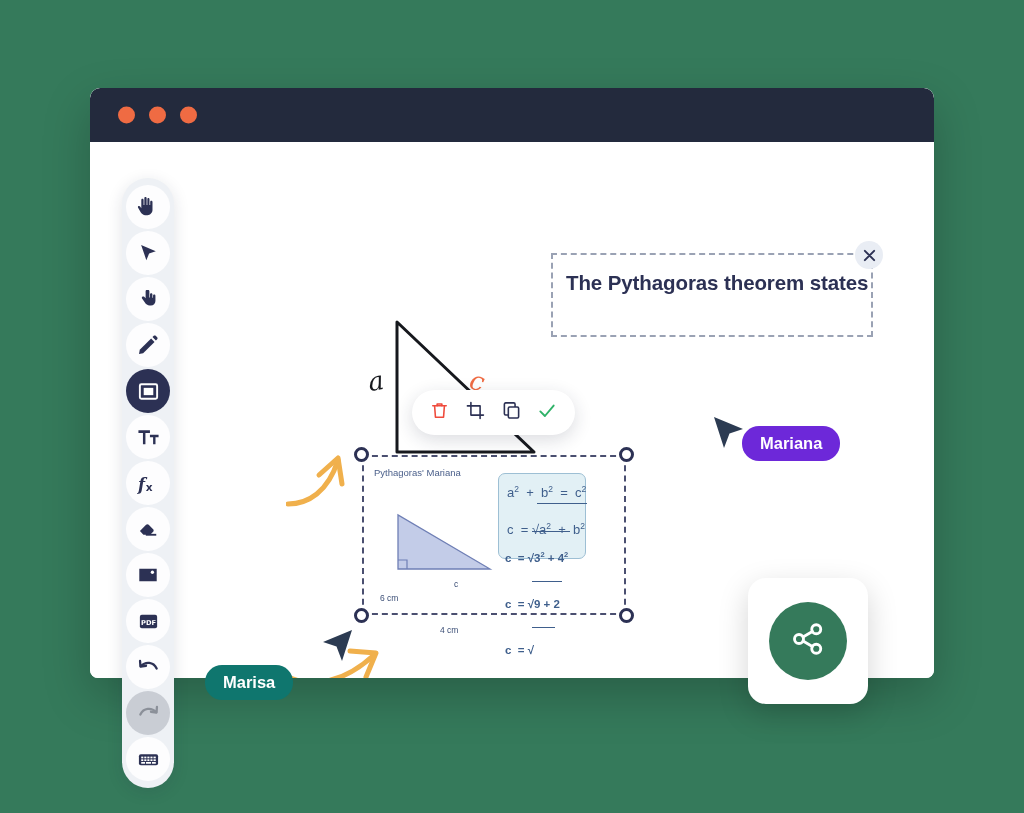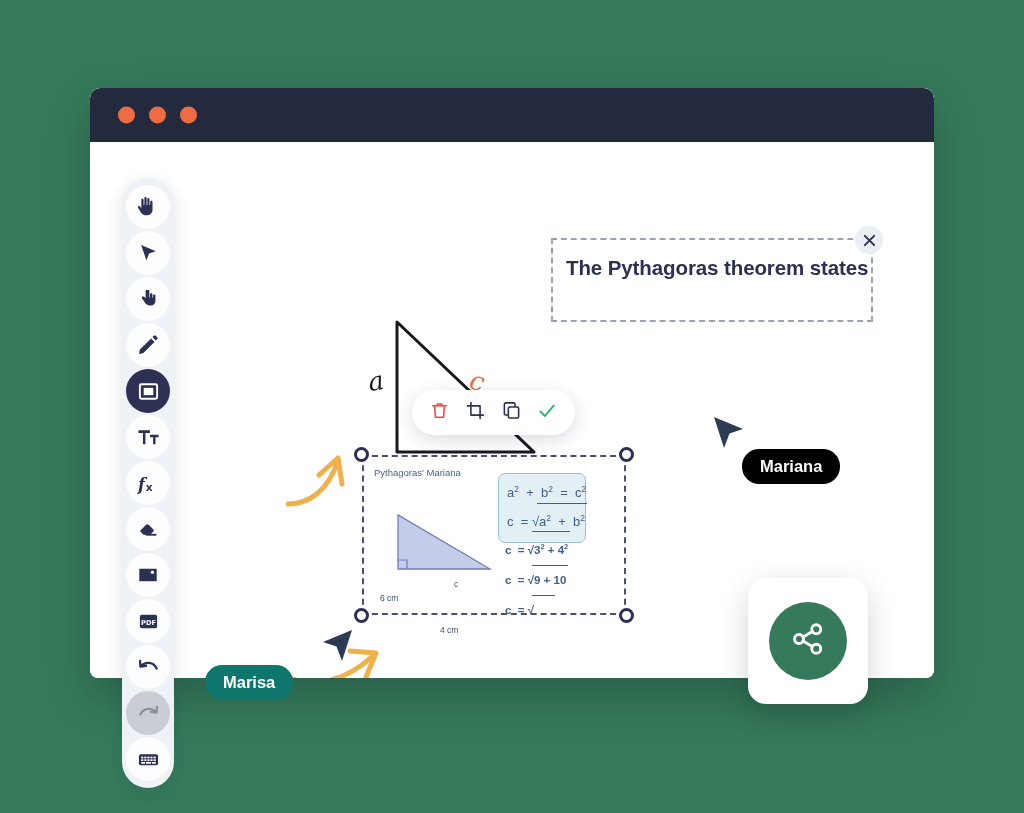--- a/index.html
+++ b/index.html
@@ -53,21 +53,21 @@
   #hd-c{position:absolute;left:118px;top:52px;font-family:"DejaVu Serif",serif;
     font-style:italic;font-size:26px;color:#ef6b43;transform:rotate(14deg);}
 
   
   .arrow{position:absolute;z-index:6;}
   #arrow1{left:196px;top:300px;}
   #arrow2{left:196px;top:497px;}
 
   
   #textbox{
-    position:absolute;left:551px;top:238px;width:322px;height:84px;
+    position:absolute;left:551px;top:253px;width:322px;height:84px;
     border:2px dashed #9aa2b4;background:#ffffff;z-index:20;
     box-sizing:border-box;padding:12px 12px 0 13px;
   }
   #textbox .line{
     font-size:20.5px;font-weight:bold;color:#2c3154;line-height:31px;
     white-space:nowrap;letter-spacing:-.1px;
   }
   #caret{display:inline-block;width:2px;height:22px;background:#2c3154;
     vertical-align:-4px;margin-left:3px;}
   #textbox-close{
@@ -104,32 +104,32 @@
   #lbl-c{left:72px;top:72px;}
 
   #formula-box{
     position:absolute;left:136px;top:18px;width:88px;
     background:#e2f0f5;border:1.3px solid #9dbfd4;border-radius:7px;
     padding:5px 8px;box-sizing:border-box;
   }
   .fline{font-size:13px;color:#3f5f8c;line-height:20px;white-space:nowrap;
     font-family:"Liberation Sans",sans-serif;}
   .fline sup{font-size:8.5px;}
-  .radic{display:inline-block;border-top:1.1px solid #3f5f8c;padding:4px 2px;margin-left:-2px;}
+  .radic{display:inline-block;border-top:1.1px solid #3f5f8c;padding:12px 2px;margin-left:-2px;}
   .steps{position:absolute;left:143px;top:76px;}
   .step{font-size:11.5px;color:#3f5f8c;line-height:21px;white-space:nowrap;font-weight:bold;}
   .step sup{font-size:7.5px;}
 
   
   .cursor{position:absolute;z-index:35;}
   #cur-mariana{left:712px;top:415px;}
   #cur-marisa{left:320px;top:628px;}
   .pill{position:absolute;border-radius:17px;padding:8px 18px;color:#ffffff;
     font-size:16.5px;font-weight:bold;white-space:nowrap;z-index:36;}
-  #pill-mariana{left:742px;top:449px;background:#000000;}
+  #pill-mariana{left:742px;top:426px;background:#6d28d9;}
   #pill-marisa{left:205px;top:665px;background:#0f766e;}
 
   
   #sharecard{
     position:absolute;left:748px;top:578px;width:120px;height:126px;
     background:#ffffff;border-radius:18px;box-shadow:0 10px 30px rgba(0,0,0,.17);
     display:flex;align-items:center;justify-content:center;z-index:45;
   }
   #sharebtn{width:78px;height:78px;border-radius:50%;background:#357a5b;
     display:flex;align-items:center;justify-content:center;cursor:pointer;}
@@ -367,21 +367,21 @@
     <div class="fline">
       c &nbsp;=&nbsp;√<span class="radic">a<sup>2</sup> &nbsp;+&nbsp; b<sup>2</sup></span>
     </div>
   </div>
 
   <div class="steps">
     <div class="step">
       c &nbsp;=&nbsp;√<span class="radic">3<sup>2</sup> + 4<sup>2</sup></span>
     </div>
     <div class="step">
-      c &nbsp;=&nbsp;√<span class="radic">9 + 10</span>
+      c &nbsp;=&nbsp;√<span class="radic">9 + 2</span>
     </div>
     <div class="step">
       c &nbsp;=&nbsp;√<span class="radic">&nbsp;&nbsp;&nbsp;&nbsp;&nbsp;&nbsp;</span>
     </div>
   </div>
 
   <div class="handle tl"></div>
   <div class="handle tr"></div>
   <div class="handle bl"></div>
   <div class="handle br"></div>

